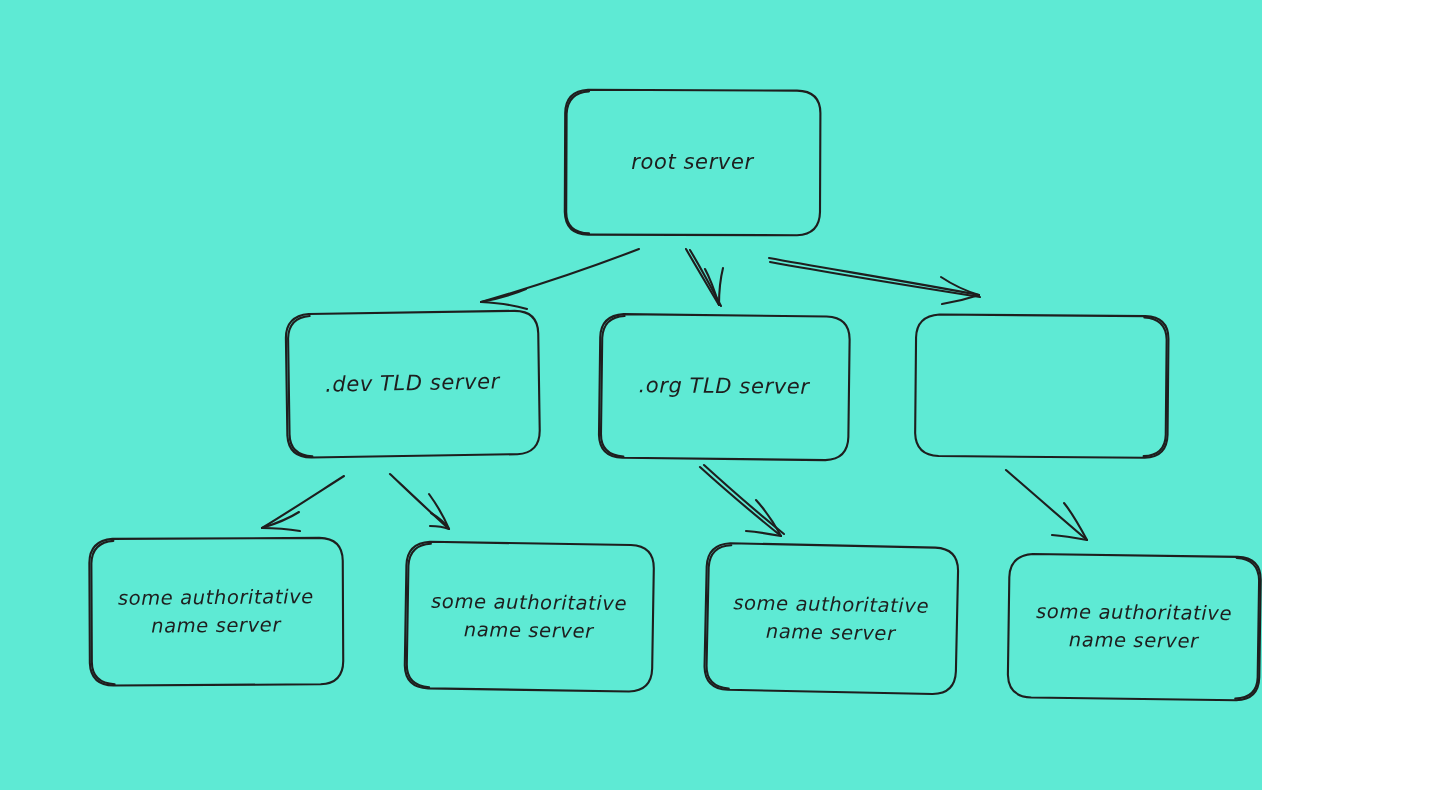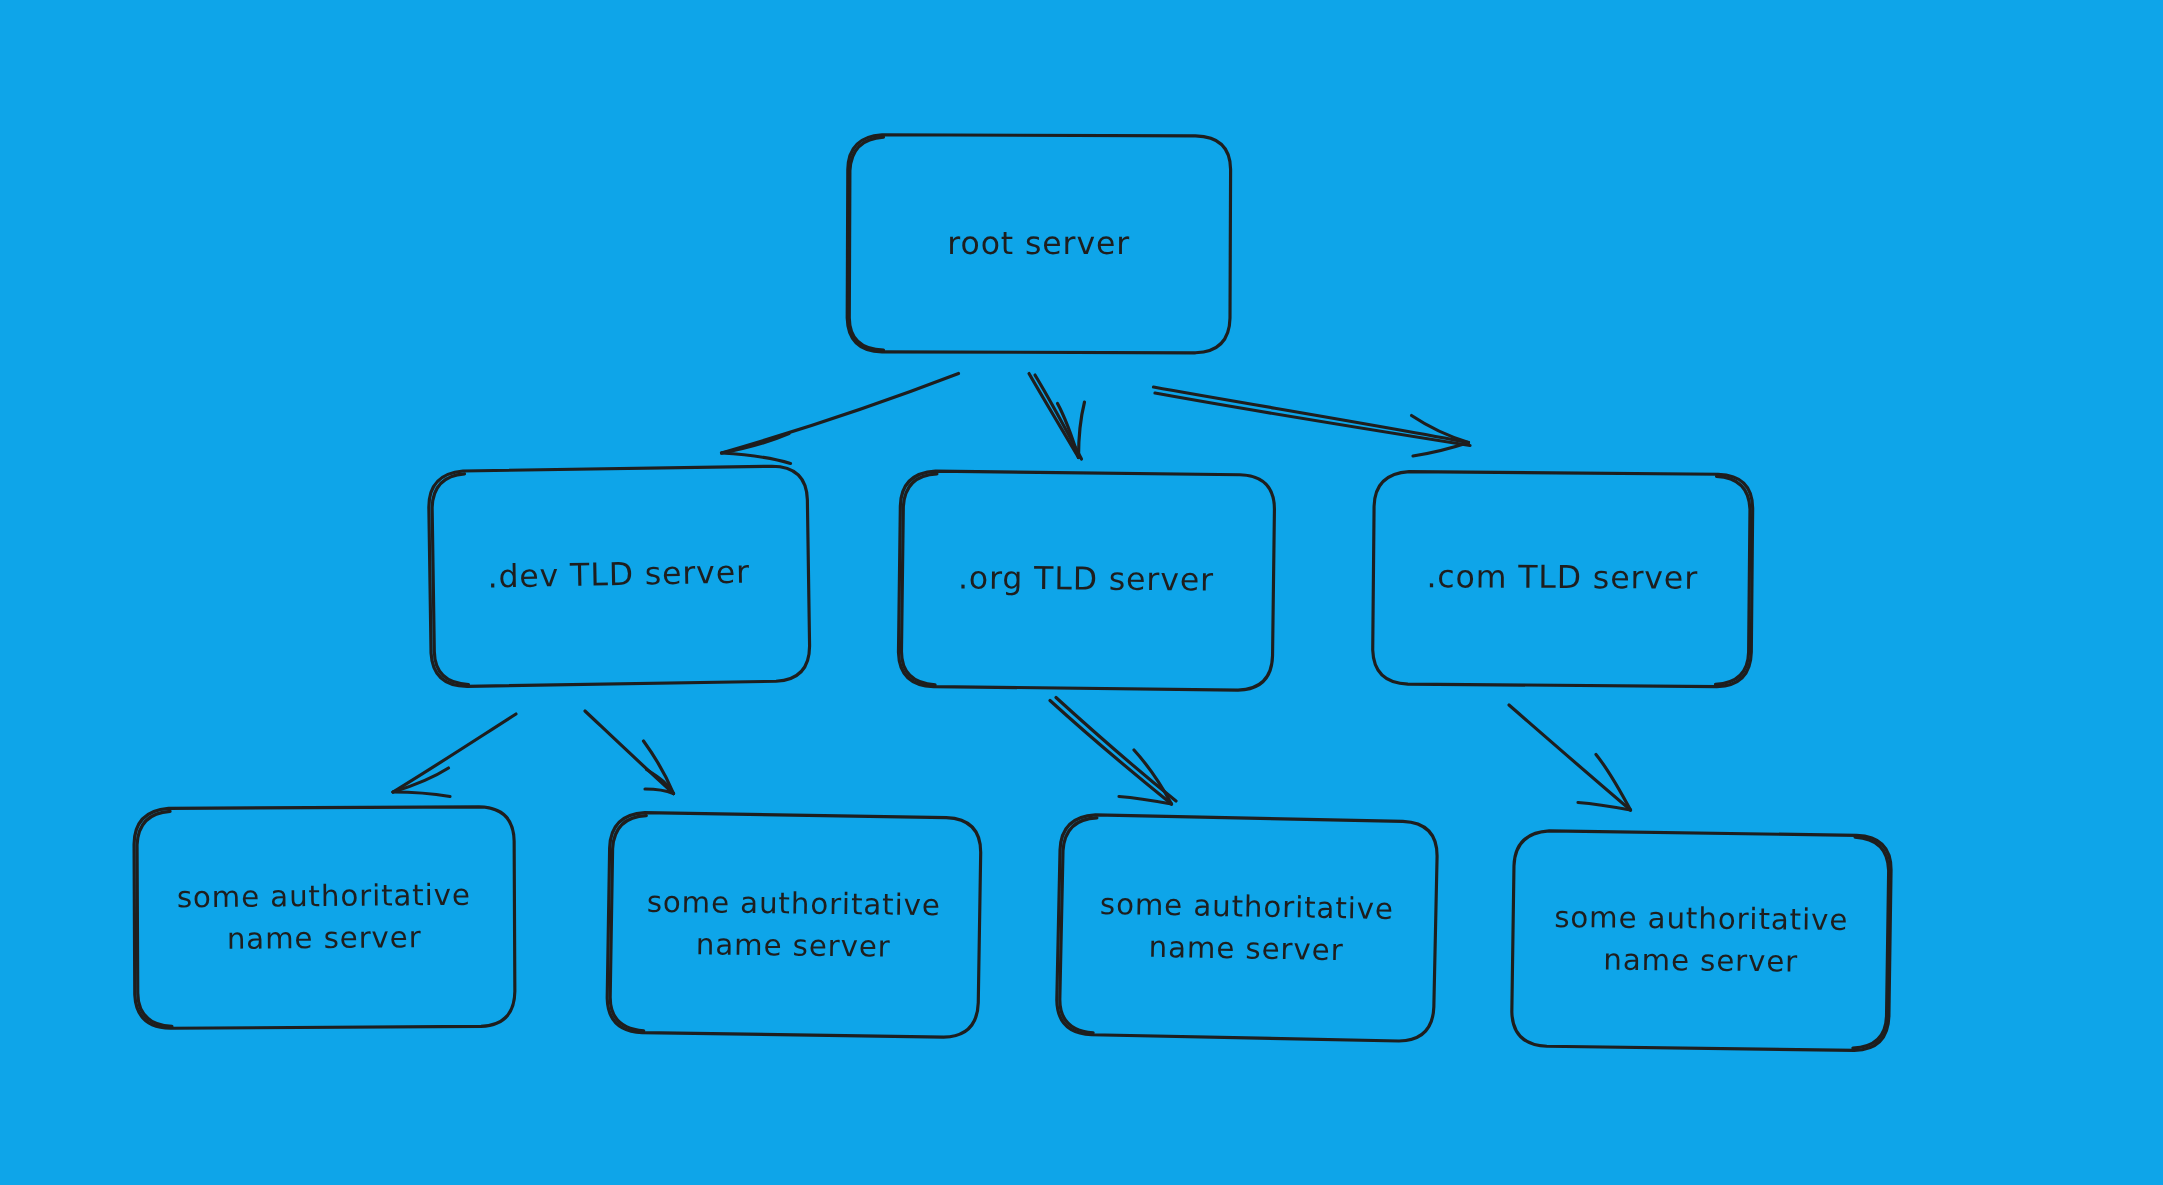--- a/index.html
+++ b/index.html
@@ -9,23 +9,24 @@
     background: #ffffff;
   }
   body {
     width: 1442px;
     height: 790px;
     overflow: hidden;
     font-family: "DejaVu Sans", sans-serif;
   }
   #canvas {
     position: relative;
-    width: 1442px;
+    width: 1262px;
     height: 790px;
-    background: #0ea5e9;
+    background: #5eead4;
+    font-style: italic;
   }
   #edge-layer {
     position: absolute;
     left: 0;
     top: 0;
     width: 1442px;
     height: 790px;
     pointer-events: none;
   }
   .node {
@@ -147,21 +148,20 @@
     <span class="node-label">.org TLD server</span>
   </div>
 
   <div class="node" style="left:913px; top:313px; width:257px; height:146px; transform:rotate(0.3deg);">
     <svg class="sketch-frame" viewBox="0 0 257 146" preserveAspectRatio="none" xmlns="http://www.w3.org/2000/svg">
       <g fill="none" stroke="#1e1e1e" stroke-width="2.1" stroke-linecap="round" stroke-linejoin="round">
         <path d="M 26 2 L 232 2.6 Q 255 3.2 255.2 25.2 L 254.8 121 Q 254.4 143.4 232 144.2 L 26 143.6 Q 3.2 143 2.4 121 L 2.8 25.2 Q 3.2 3.6 26 2 Z"></path>
         <path d="M 231 4 Q 252.6 5 253.4 25.8 L 253 121 Q 252.6 141.6 231 142.6"></path>
       </g>
     </svg>
-    <span class="node-label">.com TLD server</span>
   </div>
 
   <div class="node" style="left:87px; top:536px; width:258px; height:151px; transform:rotate(-0.5deg);">
     <svg class="sketch-frame" viewBox="0 0 258 151" preserveAspectRatio="none" xmlns="http://www.w3.org/2000/svg">
       <g fill="none" stroke="#1e1e1e" stroke-width="2.1" stroke-linecap="round" stroke-linejoin="round">
         <path d="M 26 2 L 233 2.8 Q 256 3.4 256.2 25.8 L 255.8 126 Q 255.4 148.4 233 149.2 L 26 148.6 Q 3.2 148 2.4 126 L 2.8 25.8 Q 3.2 3.6 26 2 Z"></path>
         <path d="M 27 4 Q 5.8 5.2 4.8 26.2 L 4.4 125 Q 4.4 146 27 147.4"></path>
       </g>
     </svg>
     <span class="node-label two-line">some authoritative

